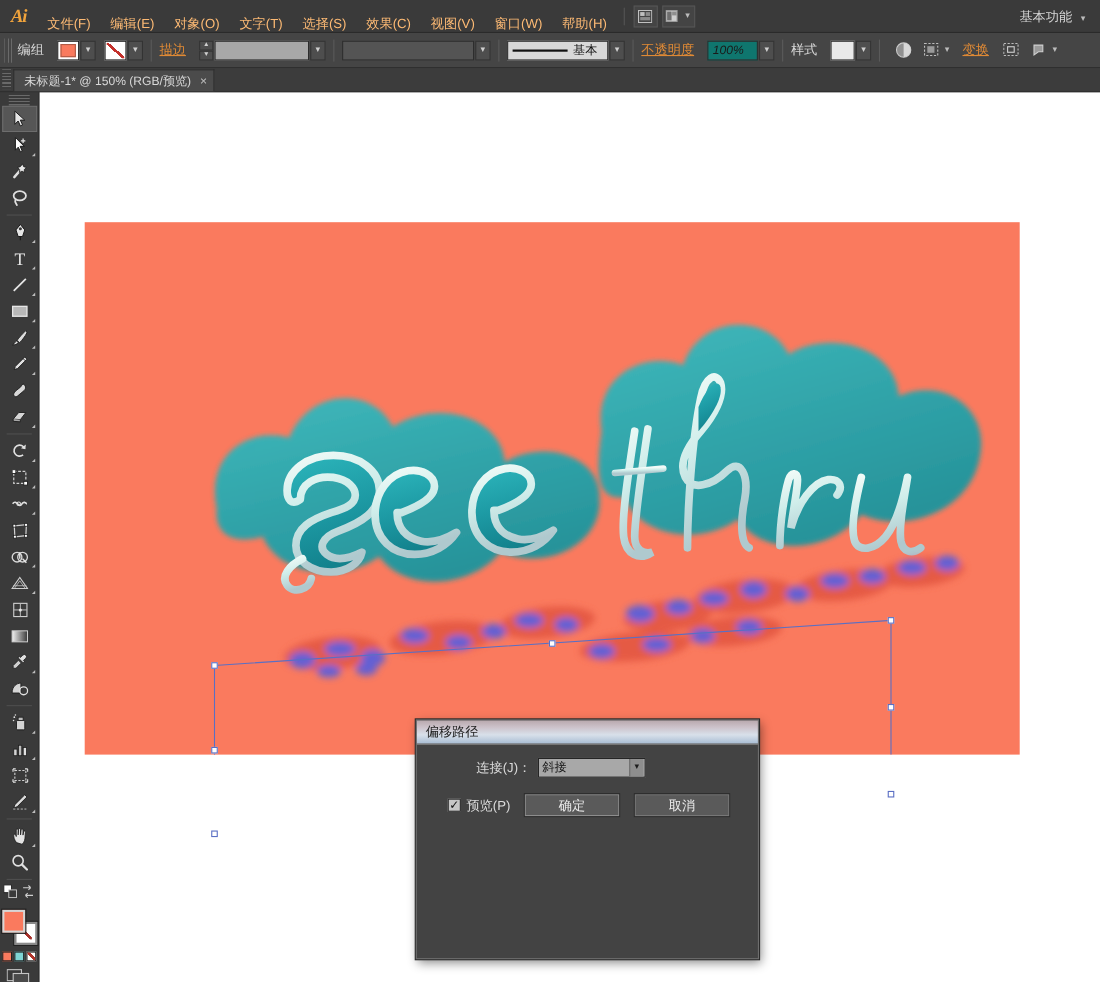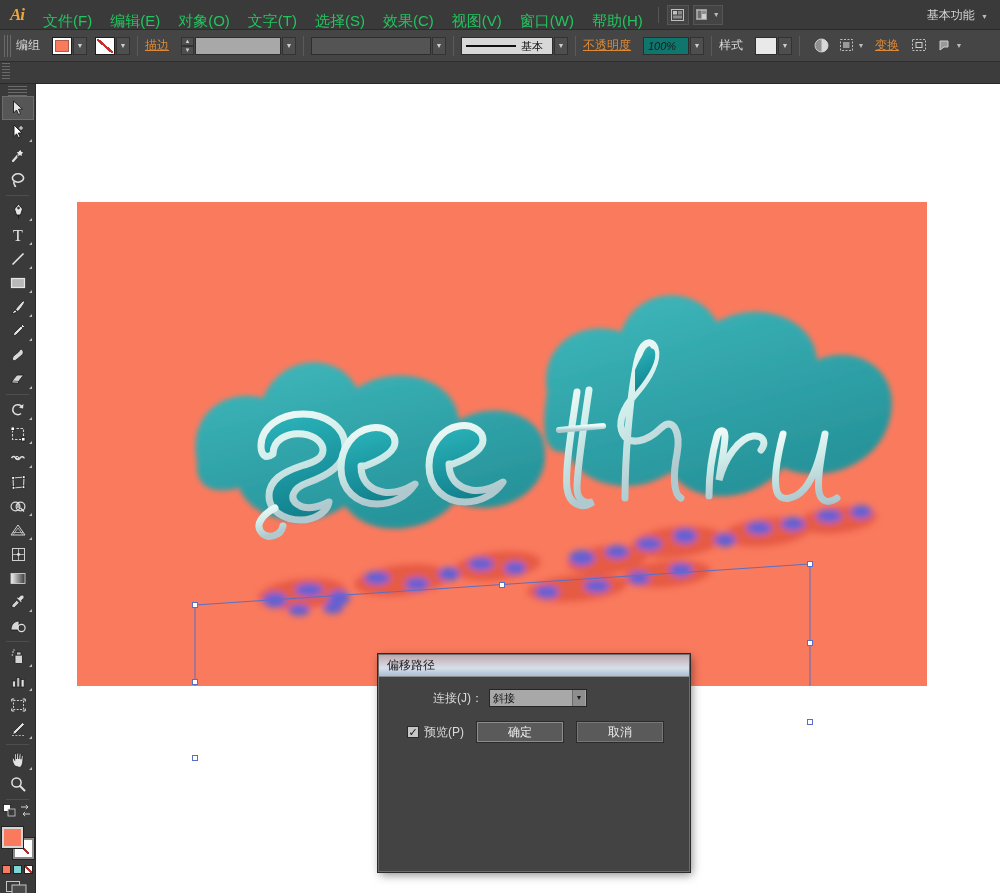--- a/index.html
+++ b/index.html
@@ -16,22 +16,22 @@
     position:absolute; left:0; top:0; width:1000px; height:30px;
     background:#3a3a3a; display:flex; align-items:center;
     border-bottom:1px solid #2a2a2a;
   }
   .ai-logo {
     width:34px; height:30px; display:flex; align-items:center; justify-content:center;
     color:#f0a33c; font-weight:bold; font-size:17px; font-style:italic;
     font-family:"Liberation Serif", serif; letter-spacing:-1px;
   }
   .menu-item {
-    padding:0 9px; height:30px; line-height:30px; color:#22c55e;
-    font-size:15px; white-space:nowrap; cursor:default;margin-top:12px;
+    padding:0 9px; height:30px; line-height:30px; color:#fdba74;
+    font-size:12px; white-space:nowrap; cursor:default;margin-top:12px;
   }
   .menu-sep { width:1px; height:16px; background:#555; margin:0 6px; }
   .mb-icon-btn {
     width:22px; height:20px; margin:0 2px; border:1px solid #555;
     background:#444; display:flex; align-items:center; justify-content:center;
   }
   .mb-spacer { flex:1; }
   .workspace-btn {
     padding:0 8px; height:22px; line-height:22px; margin-right:4px;
     font-size:12px; color:#d5d5d5;
@@ -328,20 +328,24 @@
     <div class="cb-icon" style="width:28px">
       <svg width="15" height="13" viewBox="0 0 15 13">
           <path d="M2 2 L10 2 L10 8 L6 8 L2 11 Z" fill="#9a9a9a" stroke="#cfcfcf"></path>
         </svg>
       <span class="caret-sm">▼</span>
     </div>
   </div>
 
   <div class="tabbar">
     <div class="tabgrip"></div>
+    <div class="doctab">
+      <span>未标题-1* @ 150% (RGB/预览)</span>
+      <span class="tab-close">×</span>
+    </div>
   </div>
 
   <div class="toolbar">
     <div class="tb-grip"></div>
 
     <div class="tool active">
       <svg width="13" height="16" viewBox="0 0 13 16">
           <path d="M1.5 1 L1.5 13 L4.5 10 L6.5 14.5 L8.5 13.5 L6.5 9.2 L10.5 9.2 Z" fill="#e6e6e6" stroke="#1a1a1a" stroke-width="0.9"></path>
         </svg>
     </div>

